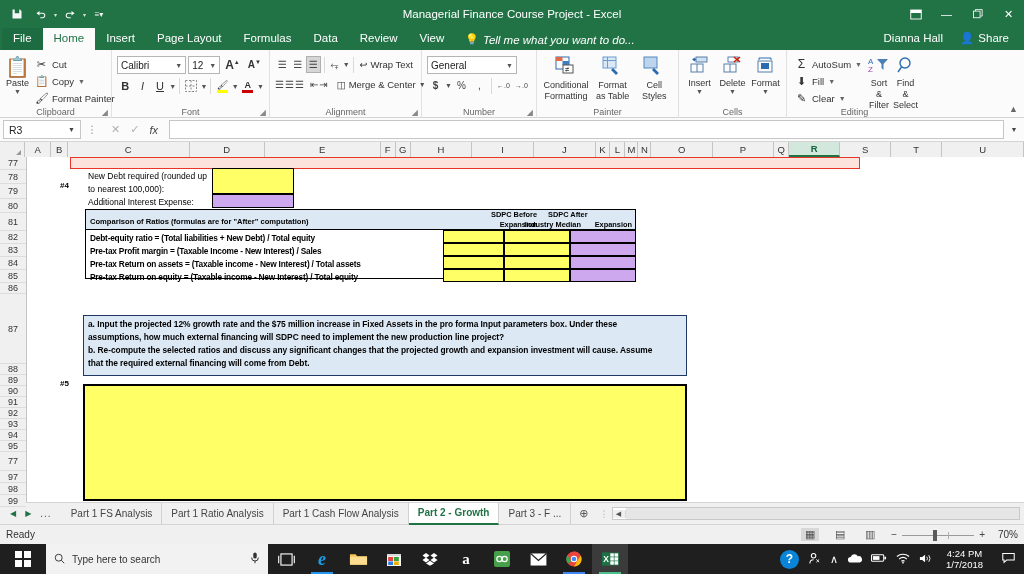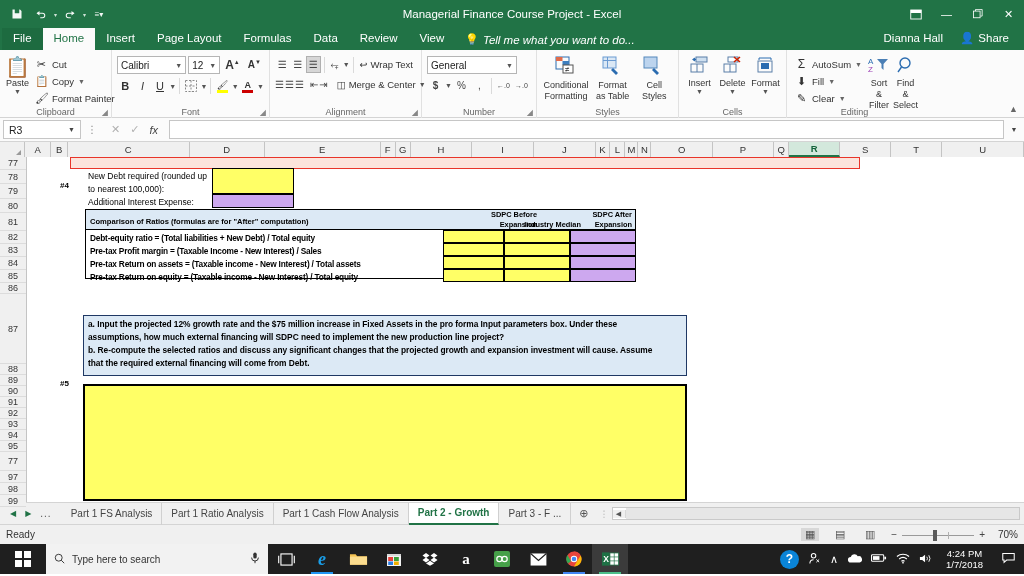--- a/index.html
+++ b/index.html
@@ -465,21 +465,21 @@
         <div class="bigbtn w46">
           <span class="gl">
             <svg width="22" height="20" viewBox="0 0 22 20">
                 <rect x="1" y="1" width="13" height="11" fill="#bcd4ee" stroke="#5588bb"></rect>
                 <path d="M11 12l5 5-2 2-5-5z" fill="#2b6cb0"></path>
               </svg>
           </span>
           <span class="cap" style="white-space:normal">Cell Styles</span>
         </div>
       </div>
-      <div class="rgroup-label">Styles</div>
+      <div class="rgroup-label">Painter</div>
     </div>
 
     <div class="rgroup" style="width:108px">
       <div class="rg-body" style="justify-content:center;gap:2px">
         <div class="bigbtn">
           <span class="gl">
             <svg width="22" height="18" viewBox="0 0 22 18">
                 <rect x="2" y="8" width="12" height="8" fill="none" stroke="#5a7fa8"></rect>
                 <line x1="8" y1="8" x2="8" y2="16" stroke="#5a7fa8"></line>
                 <rect x="7" y="1" width="11" height="5" fill="#cfe0f0" stroke="#5a7fa8"></rect>
@@ -648,21 +648,21 @@
         <div class="abs cellP" style="left:161px; top:37px; width:82px; height:14px;"></div>
 
         <div class="abs ratio-box" style="left:34px; top:52px; width:551px; height:70px;"></div>
 
         <div class="abs ratio-hdr" style="left:34px; top:52px; width:551px; height:21px;"></div>
         <div class="abs lbl lbl-b" style="left:39px; top:60px; font-size:7.6px;">Comparison of Ratios (formulas are for "After" computation)</div>
 
         <div class="abs" style="left:408px; top:53px; width:78px; text-align:right; font-size:7.4px; font-weight:bold; color:#000;">SDPC Before</div>
         <div class="abs" style="left:408px; top:63px; width:78px; text-align:right; font-size:7.4px; font-weight:bold; color:#000;">Expansion</div>
         <div class="abs" style="left:452px; top:63px; width:78px; text-align:right; font-size:7.4px; font-weight:bold; color:#000;">Industry Median</div>
-        <div class="abs" style="left:497px; top:53px; width:84px; text-align:right; font-size:7.4px; font-weight:bold; color:#000;">SDPC After</div>
+        <div class="abs" style="left:497px; top:53px; width:84px; text-align:left; font-size:7.4px; font-weight:bold; color:#000;">SDPC After</div>
         <div class="abs" style="left:497px; top:63px; width:84px; text-align:right; font-size:7.4px; font-weight:bold; color:#000;">Expansion</div>
 
         <div class="abs ratio-line" style="left:39px; top:76px;">Debt-equity ratio = (Total liabilities + New Debt) / Total equity</div>
         <div class="abs ratio-line" style="left:39px; top:89px;">Pre-tax Profit margin = (Taxable Income - New Interest) / Sales</div>
         <div class="abs ratio-line" style="left:39px; top:102px;">Pre-tax Return on assets = (Taxable income - New Interest) / Total assets</div>
         <div class="abs ratio-line" style="left:39px; top:115px;">Pre-tax Return on equity = (Taxable income - New Interest) / Total equity</div>
 
         <div class="abs cellY" style="left:392px; top:73px; width:61px; height:13px;"></div>
         <div class="abs cellY" style="left:453px; top:73px; width:66px; height:13px;"></div>
         <div class="abs cellP" style="left:519px; top:73px; width:66px; height:13px;"></div>

